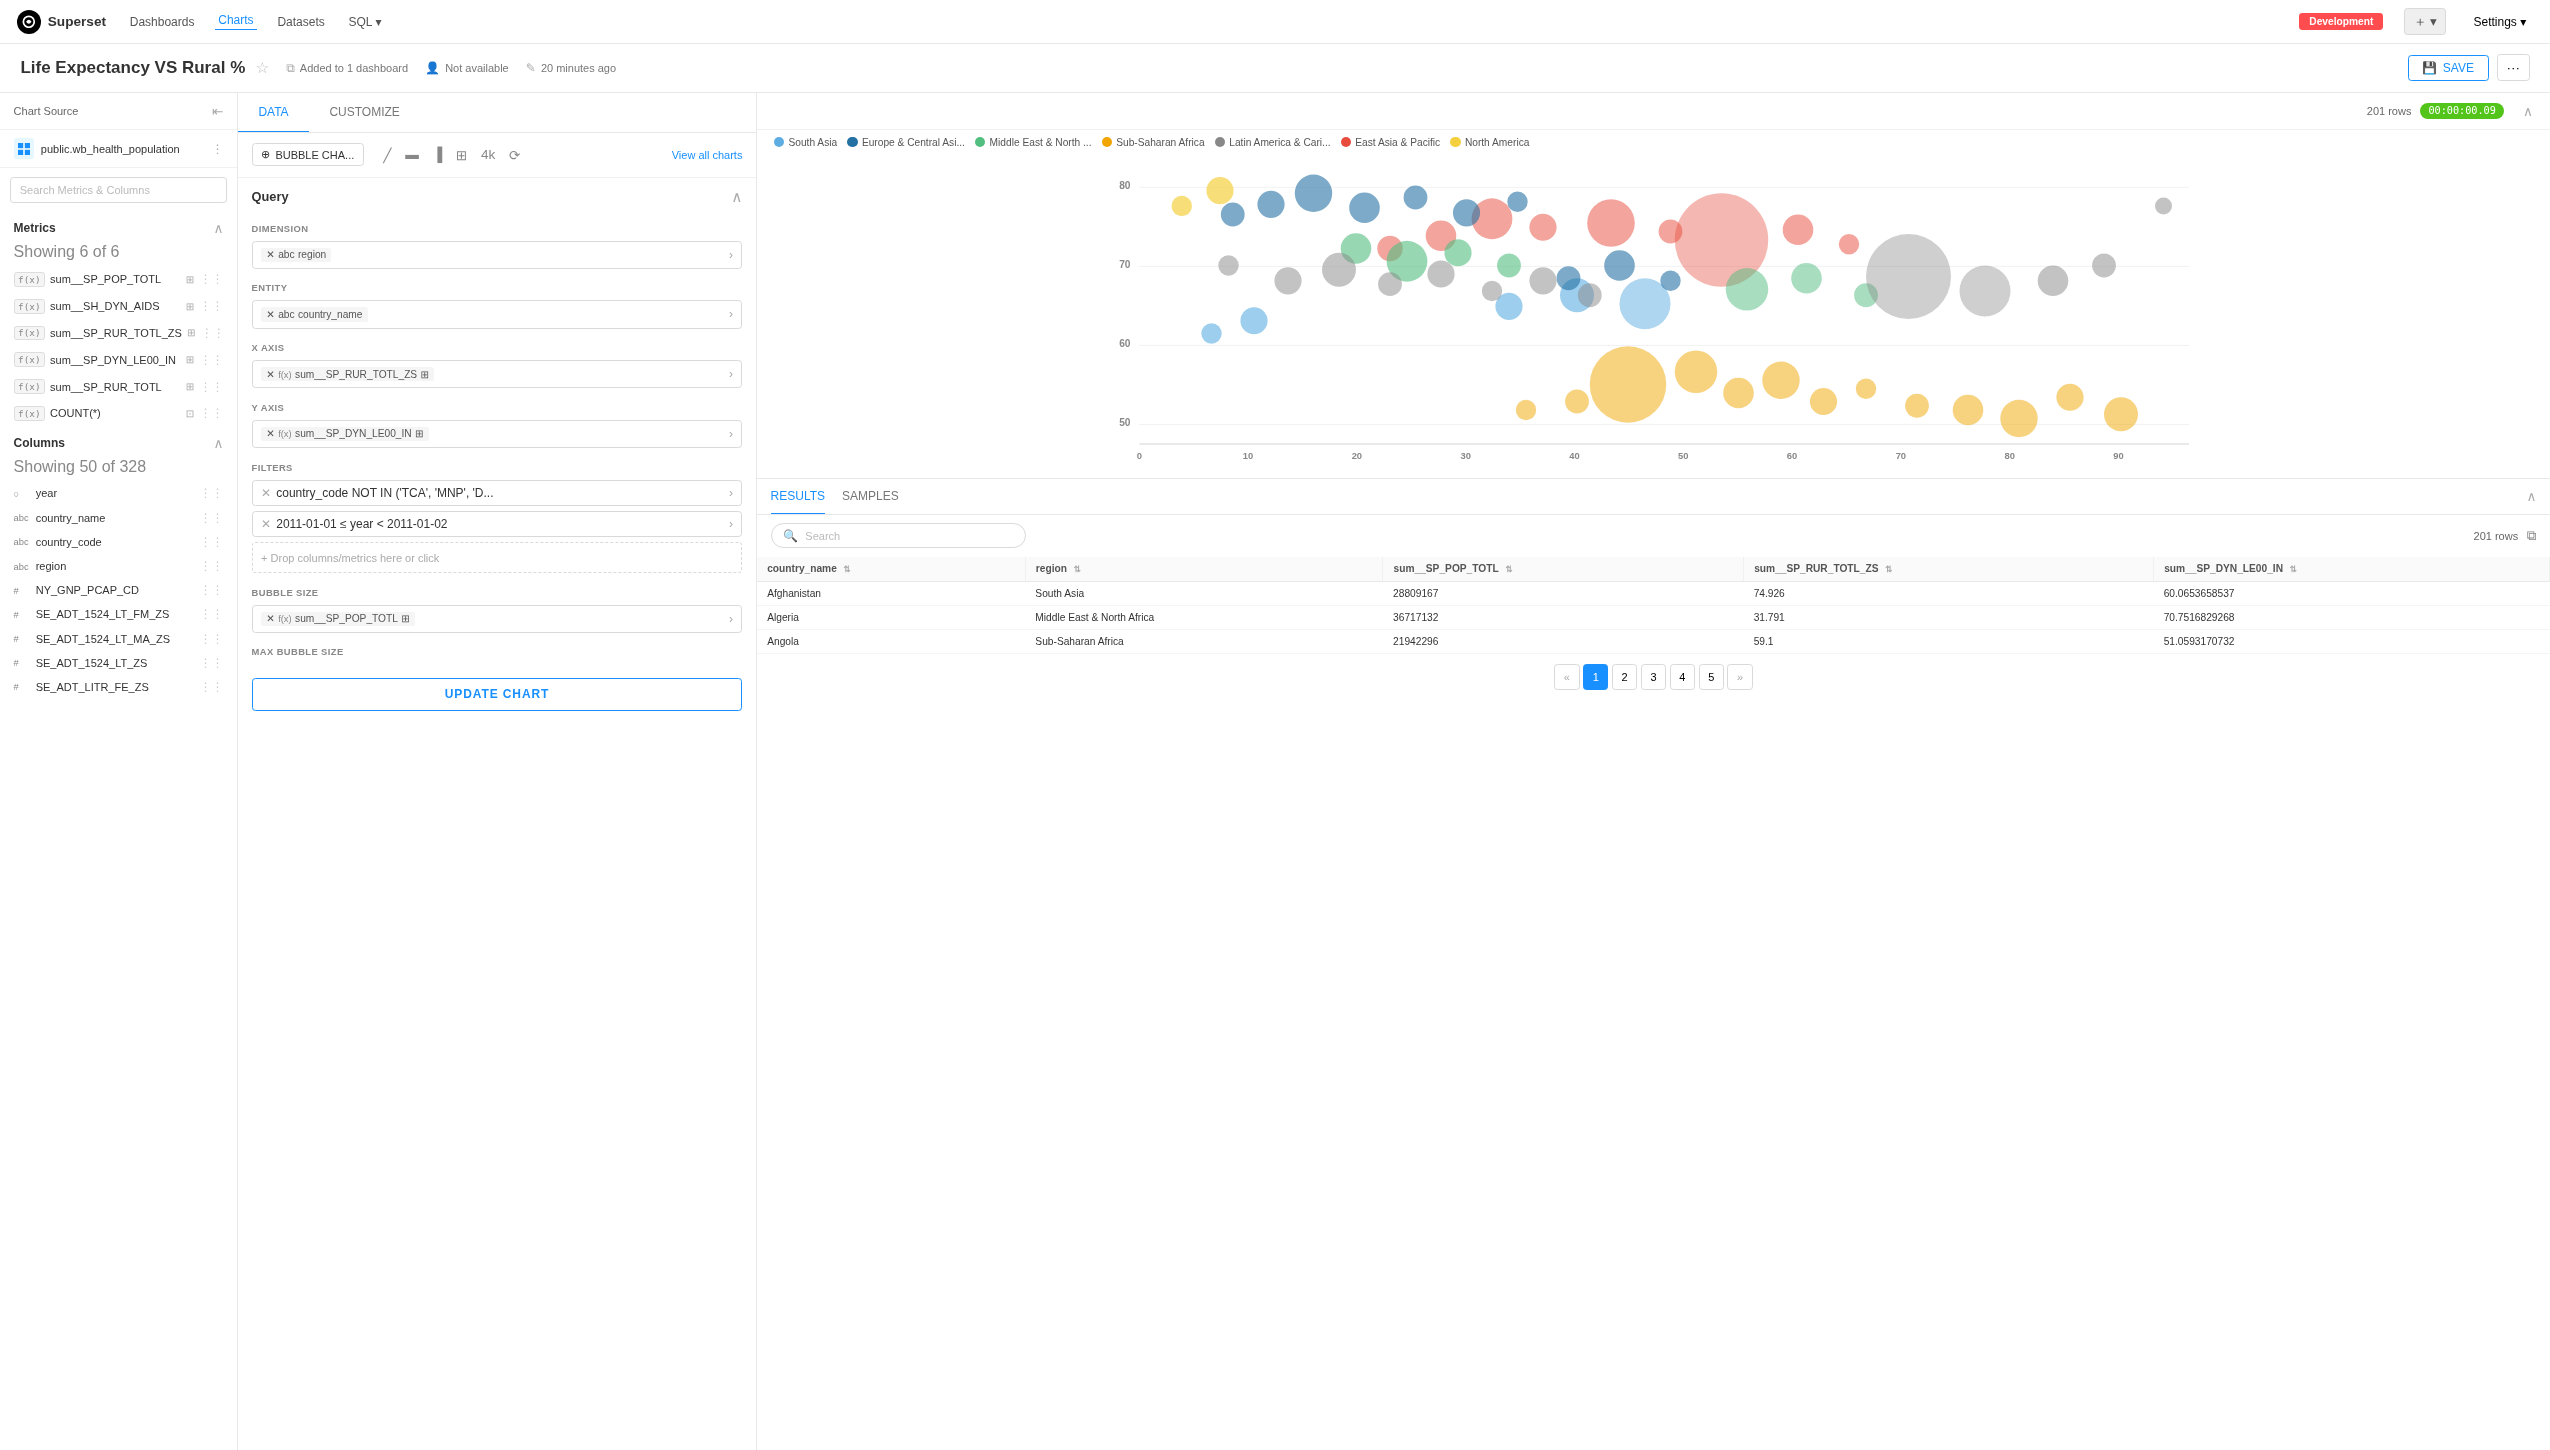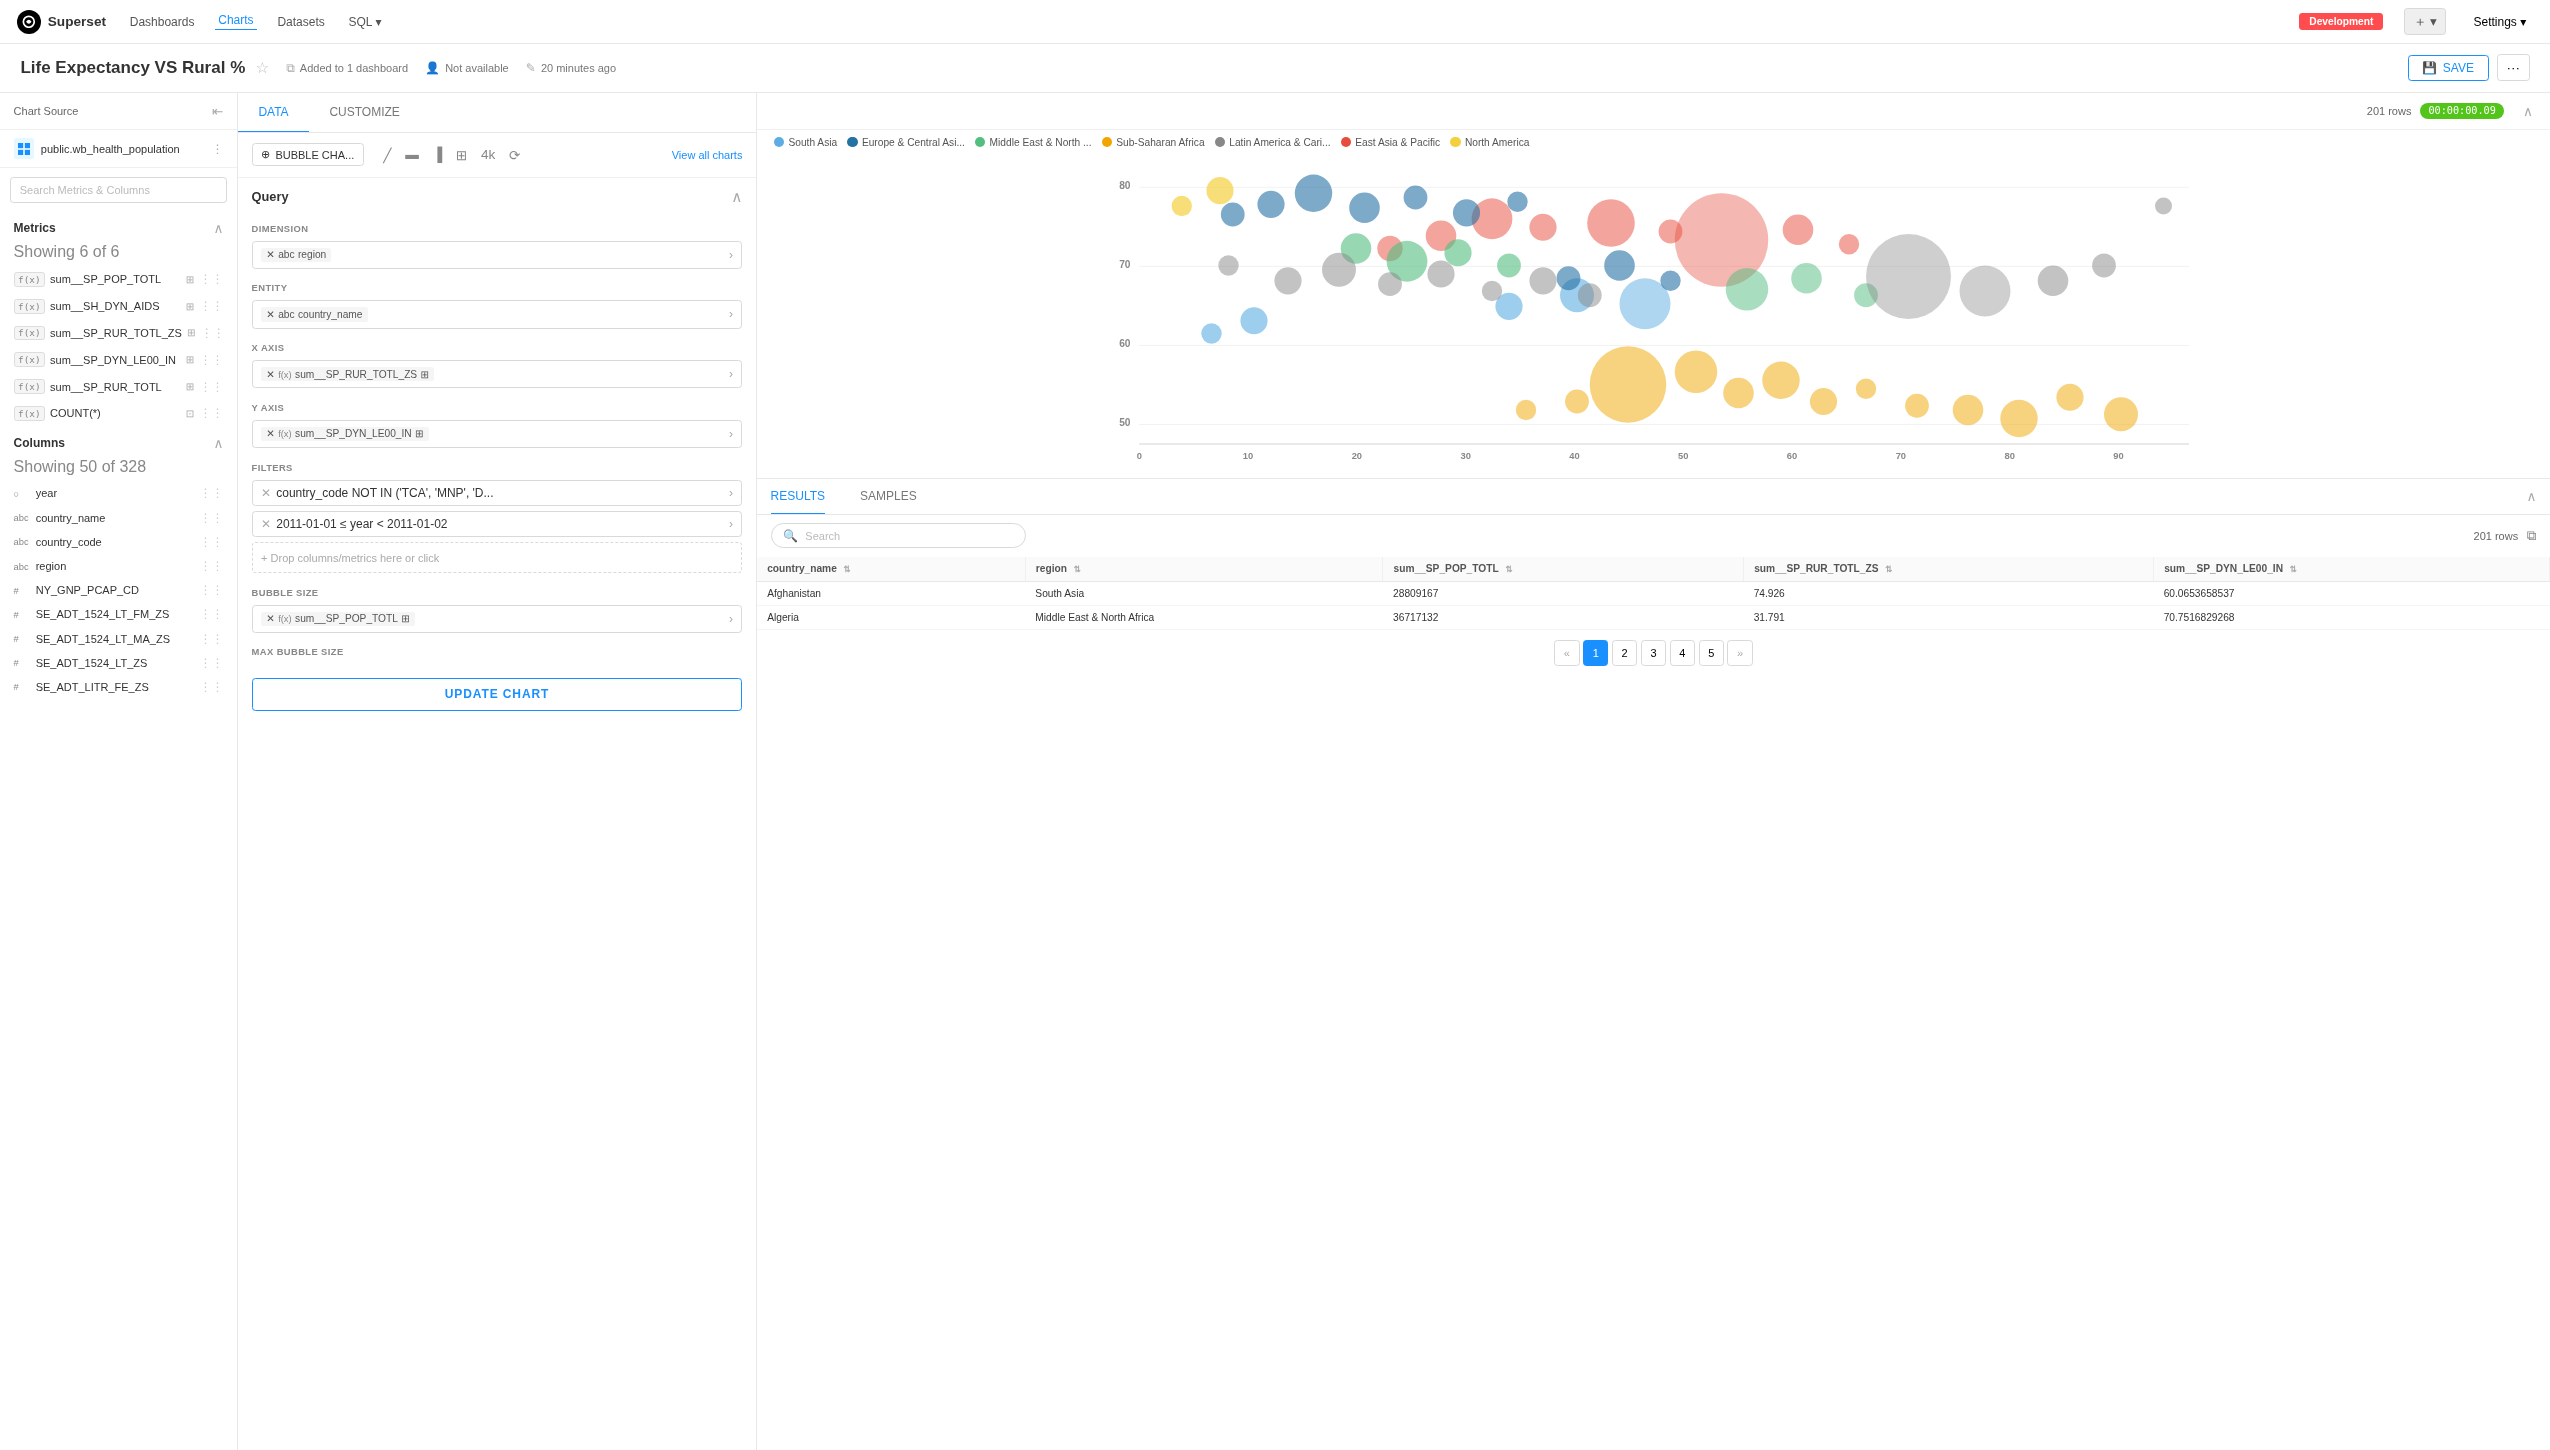--- a/index.html
+++ b/index.html
@@ -89,21 +89,21 @@
     .rows-count { font-size: 11px; color: #666; }
     .timer-badge { background: #52c41a; color: #fff; padding: 2.6px 8.5px; border-radius: 10.2px; font-size: 10.2px; font-family: monospace; }
     .chart-legend { display: flex; flex-wrap: wrap; gap: 10.2px; padding: 6.8px 17px; }
     .legend-item { display: flex; align-items: center; gap: 4.3px; font-size: 10.2px; color: #555; }
     .legend-dot { width: 10.2px; height: 10.2px; border-radius: 50%; flex-shrink: 0; }
 
     .chart-svg-container { width: 100%; height: 323px; position: relative; font-weight: bold; }
 
     
     .results-section { border-top: 0.9px solid #e8e8e8; background: #fff; }
-    .results-tabs { display: flex; padding: 0 13.6px; gap: 35px; border-bottom: 0.9px solid #e8e8e8; }
+    .results-tabs { display: flex; padding: 0 13.6px; gap: 17px; border-bottom: 0.9px solid #e8e8e8; }
     .res-tab { padding: 10.2px 0; font-size: 12px; color: #777; cursor: pointer; border-bottom: 1.7px solid transparent; }
     .res-tab.active { color: #1890ff; border-bottom: 1.7px solid #1890ff; }
     .results-toolbar { display: flex; align-items: center; padding: 8.5px 13.6px; gap: 8.5px; }
     .results-search { display: flex; align-items: center; gap: 6.8px; border: 0.9px solid #d9d9d9; border-radius: 17px; padding: 4.3px 12px; flex: 0 0 255px; }
     .results-rows { margin-left: auto; font-size: 11px; color: #666; }
     .copy-btn { background: none; border: none; cursor: pointer; color: #888; font-size: 13.6px; }
 
     .results-table { width: 100%; border-collapse: collapse; font-size: 10.2px; }
     .results-table th { background: #fafafa; padding: 6.8px 10.2px; text-align: left; font-weight: 600; color: #555; border-bottom: 0.9px solid #e8e8e8; border-right: 0.9px solid #f0f0f0; font-size: 10.2px; }
     .results-table td { padding: 6px 10.2px; border-bottom: 0.9px solid #f5f5f5; color: #333; }
@@ -580,20 +580,27 @@
       <td>74.926</td>
       <td>60.0653658537</td>
     </tr>
             <tr>
       <td>Algeria</td>
       <td>Middle East &amp; North Africa</td>
       <td>36717132</td>
       <td>31.791</td>
       <td>70.7516829268</td>
     </tr>
+            <tr>
+      <td>Angola</td>
+      <td>Sub-Saharan Africa</td>
+      <td>21942296</td>
+      <td>59.1</td>
+      <td>51.0593170732</td>
+    </tr>
           </tbody>
       </table>
       <div class="pagination">
         <button class="page-btn arrow">«</button>
         <button class="page-btn active">1</button>
         <button class="page-btn">2</button>
         <button class="page-btn">3</button>
         <button class="page-btn">4</button>
         <button class="page-btn">5</button>
         <button class="page-btn arrow">»</button>

